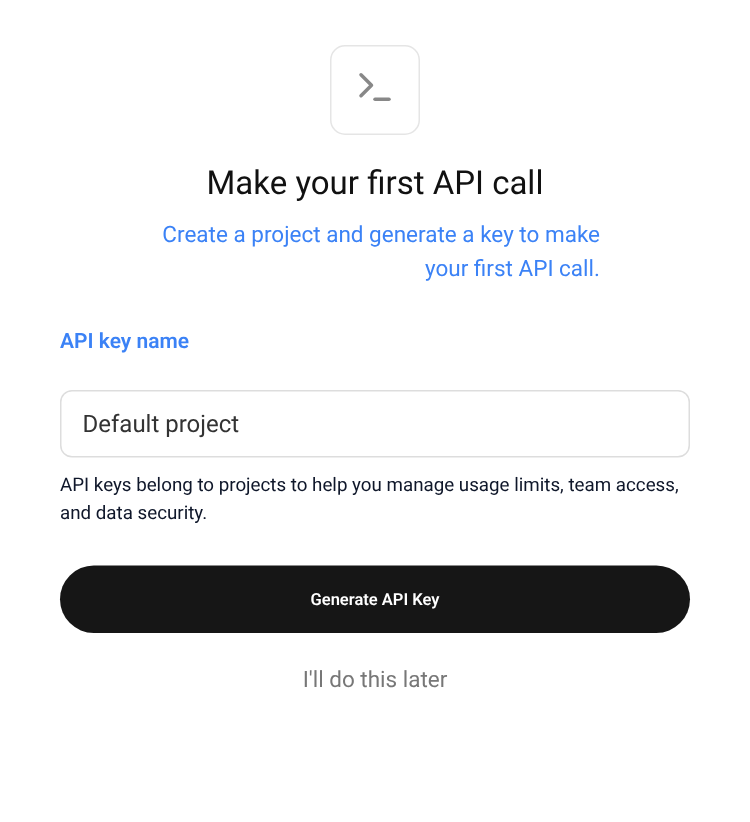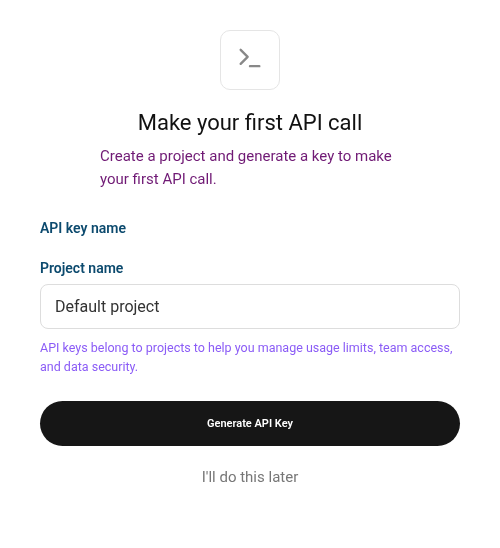--- a/index.html
+++ b/index.html
@@ -37,50 +37,50 @@
     }
     h1 {
       font-size: 22px;
       font-weight: 400;
       color: #111;
       text-align: center;
       margin-bottom: 10px;
     }
     .subtitle {
       font-size: 15px;
-      color: #701a75;
-      text-align: left;
+      color: #3b82f6;
+      text-align: right;
       line-height: 1.5;
       max-width: 300px;
       margin-bottom: 30px;
     }
     .form-group {
       width: 100%;
       margin-bottom: 16px;
     }
     .label {
       font-size: 14px;
       font-weight: 600;
-      color: #0c4a6e;
+      color: #3b82f6;
       margin-bottom: 8px;
       display: block;
     }
     .text-input {
       width: 100%;
       padding: 12px 14px;
       font-size: 16px;
       border: 1px solid #ddd;
       border-radius: 8px;
       color: #333;
       outline: none;
       font-family: inherit;
     }
     .helper-text {
       font-size: 12.5px;
-      color: #8b5cf6;
+      color: #0f172a;
       line-height: 1.5;
       margin-top: -6px;
       margin-bottom: 24px;
       width: 100%;
     }
     .primary-button {
       width: 100%;
       padding: 16px;
       background: #161616;
       color: #fff;
@@ -116,21 +116,20 @@
 
 <h1>Make your first API call</h1>
 
 <p class="subtitle">Create a project and generate a key to make your first API call.</p>
 
 <div class="form-group">
   <label class="label">API key name</label>
 </div>
 
 <div class="form-group">
-  <label class="label">Project name</label>
   <input type="text" class="text-input" value="Default project" style="">
 </div>
 
 <p class="helper-text">API keys belong to projects to help you manage usage limits, team access, and data security.</p>
 
 <button class="primary-button">Generate API Key</button>
 
 <button class="secondary-link">I'll do this later</button>
 
 </body></html>

